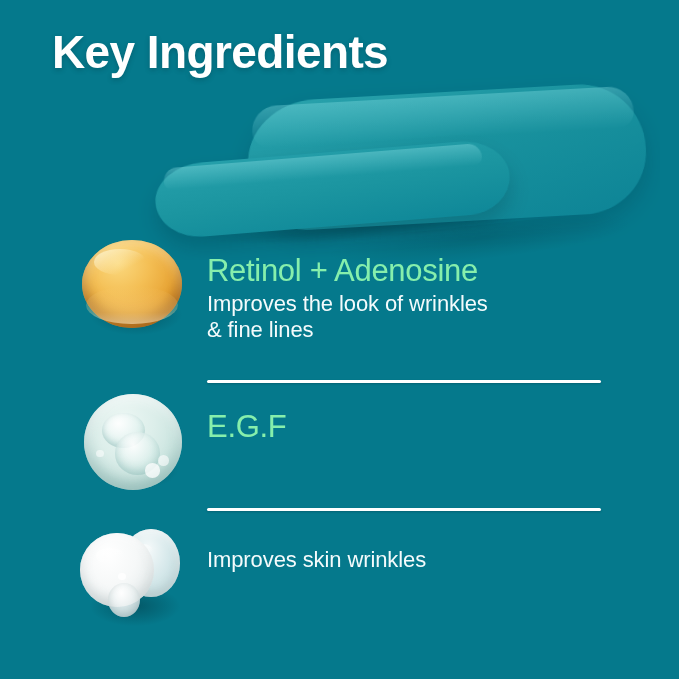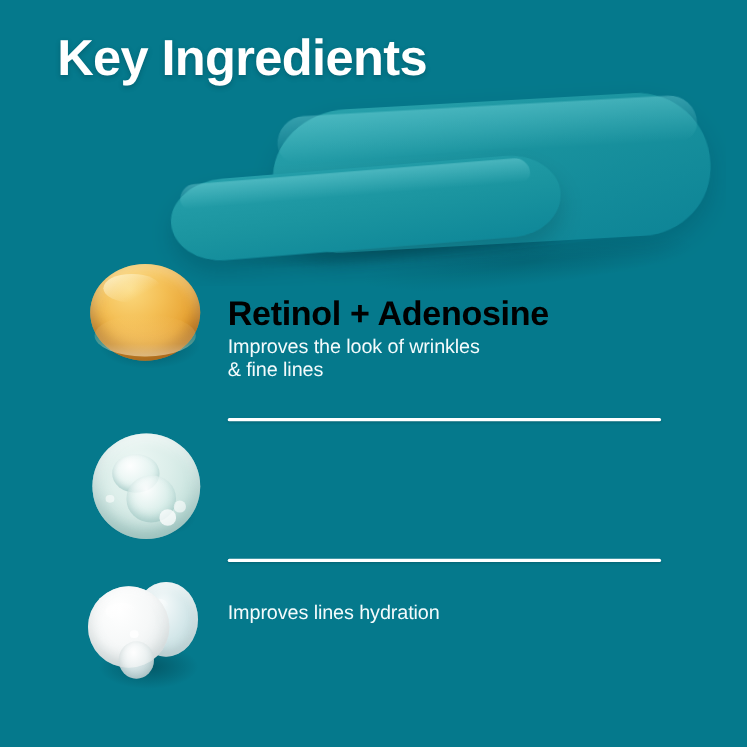--- a/index.html
+++ b/index.html
@@ -65,25 +65,25 @@
   .rows{position:absolute;left:0;top:0;width:679px;height:679px;}
   .row{position:absolute;left:0;width:679px;}
   .row-1{top:236px;}
   .row-2{top:392px;}
   .row-3{top:527px;}
 
   .swatch-wrap{position:absolute;left:78px;top:0;width:110px;height:110px;}
   .copy{position:absolute;left:207px;top:0;width:420px;}
 
   .ing-name{
-    font-size:31px;line-height:1.12;font-weight:bold;color:#000000;
-    letter-spacing:-0.3px;margin:14px 0 2px 0;white-space:nowrap;
+    font-size:31px;line-height:1.12;font-weight:normal;color:#86efac;
+    letter-spacing:-0.3px;margin:0 0 2px 0;white-space:nowrap;
   }
   .ing-desc{
-    font-size:18px;line-height:1.20;font-weight:normal;color:#f4fbfc;
+    font-size:22px;line-height:1.20;font-weight:normal;color:#f4fbfc;
     letter-spacing:-0.1px;margin:0;
   }
 
   
   .row-1 .copy{top:18px;}
   .row-2 .copy{top:18px;}
   .row-3 .copy{top:20px;}
 
   
   .divider{
@@ -200,37 +200,38 @@
         <div class="gel-shadow mint-shadow"></div>
         <div class="gel mint">
           <span class="bub b1"></span>
           <span class="bub b2"></span>
           <span class="bub b3"></span>
           <span class="bub b4"></span>
           <span class="bub b5"></span>
         </div>
       </div>
       <div class="copy">
+        <p class="ing-name">E.G.F</p>
       </div>
     </div>
 
     <div class="row row-3">
       <div class="swatch-wrap">
         <div class="gel-shadow clear-shadow"></div>
         <div class="gel clear-b">
           <span class="bub s3"></span>
         </div>
         <div class="gel clear-a">
           <span class="bub s1"></span>
           <span class="bub s2"></span>
         </div>
         <div class="gel clear-c"></div>
       </div>
       <div class="copy">
-        <p class="ing-desc">Improves lines hydration</p>
+        <p class="ing-desc">Improves skin wrinkles</p>
       </div>
     </div>
 
   </div>
 
   <div class="divider divider-1"></div>
   <div class="divider divider-2"></div>
 
 </div>
 

